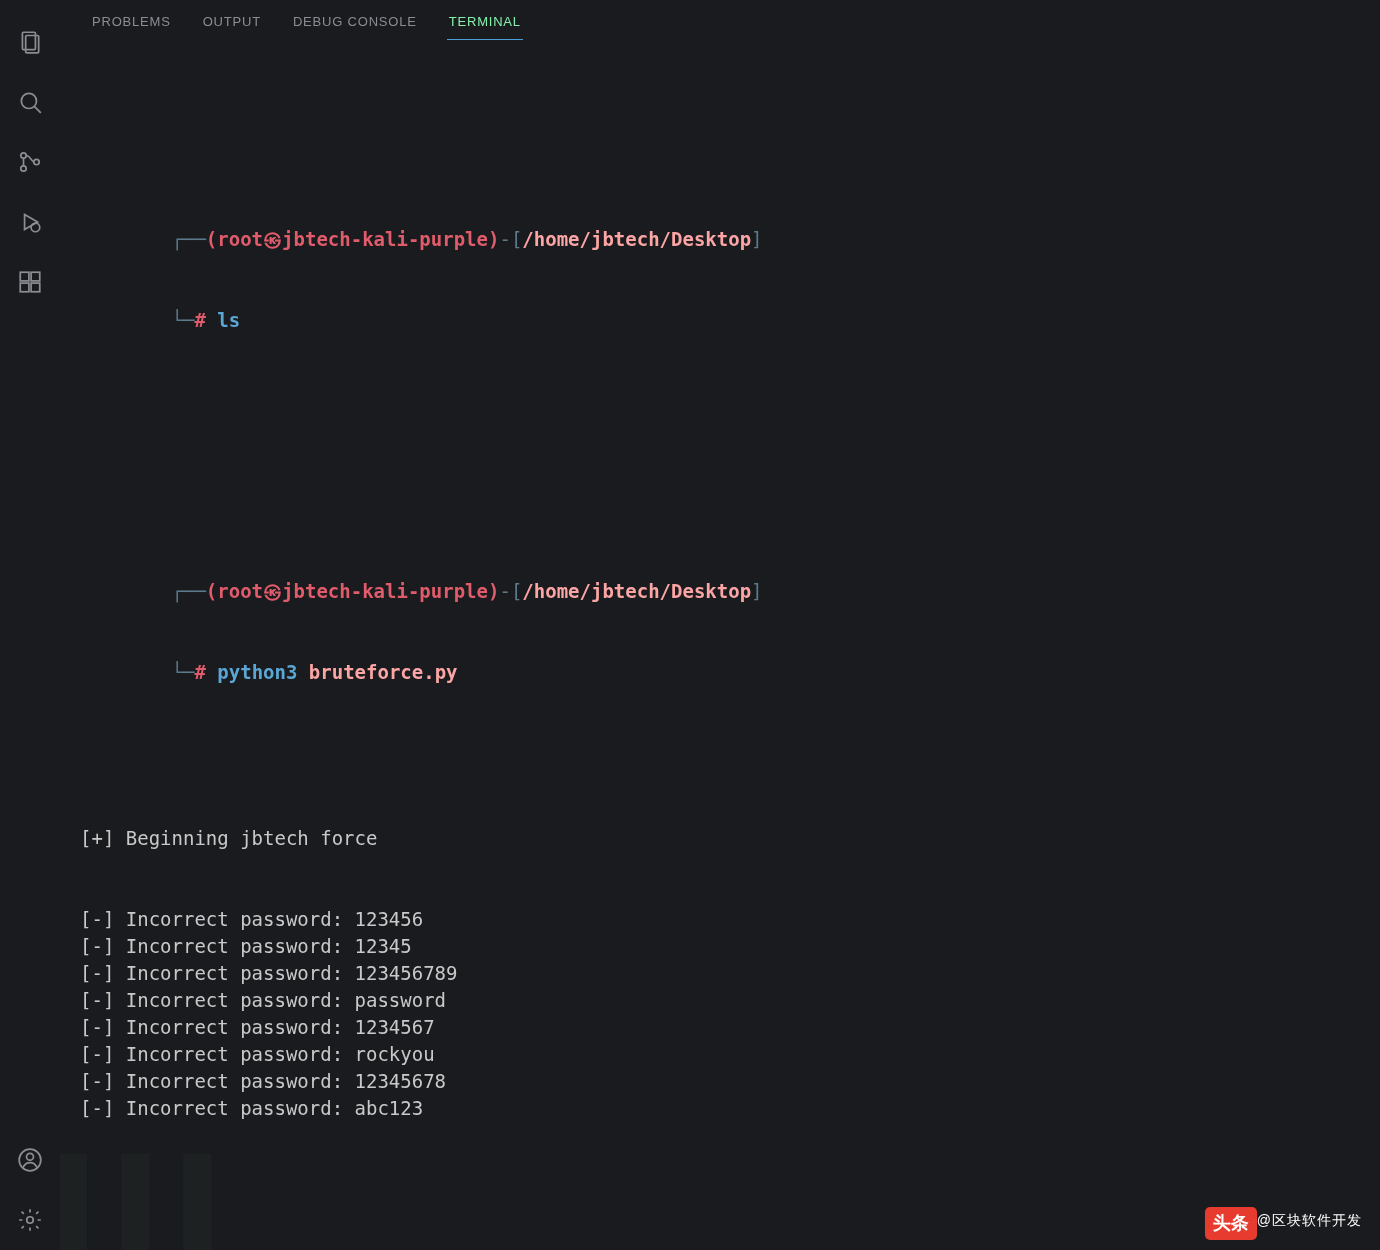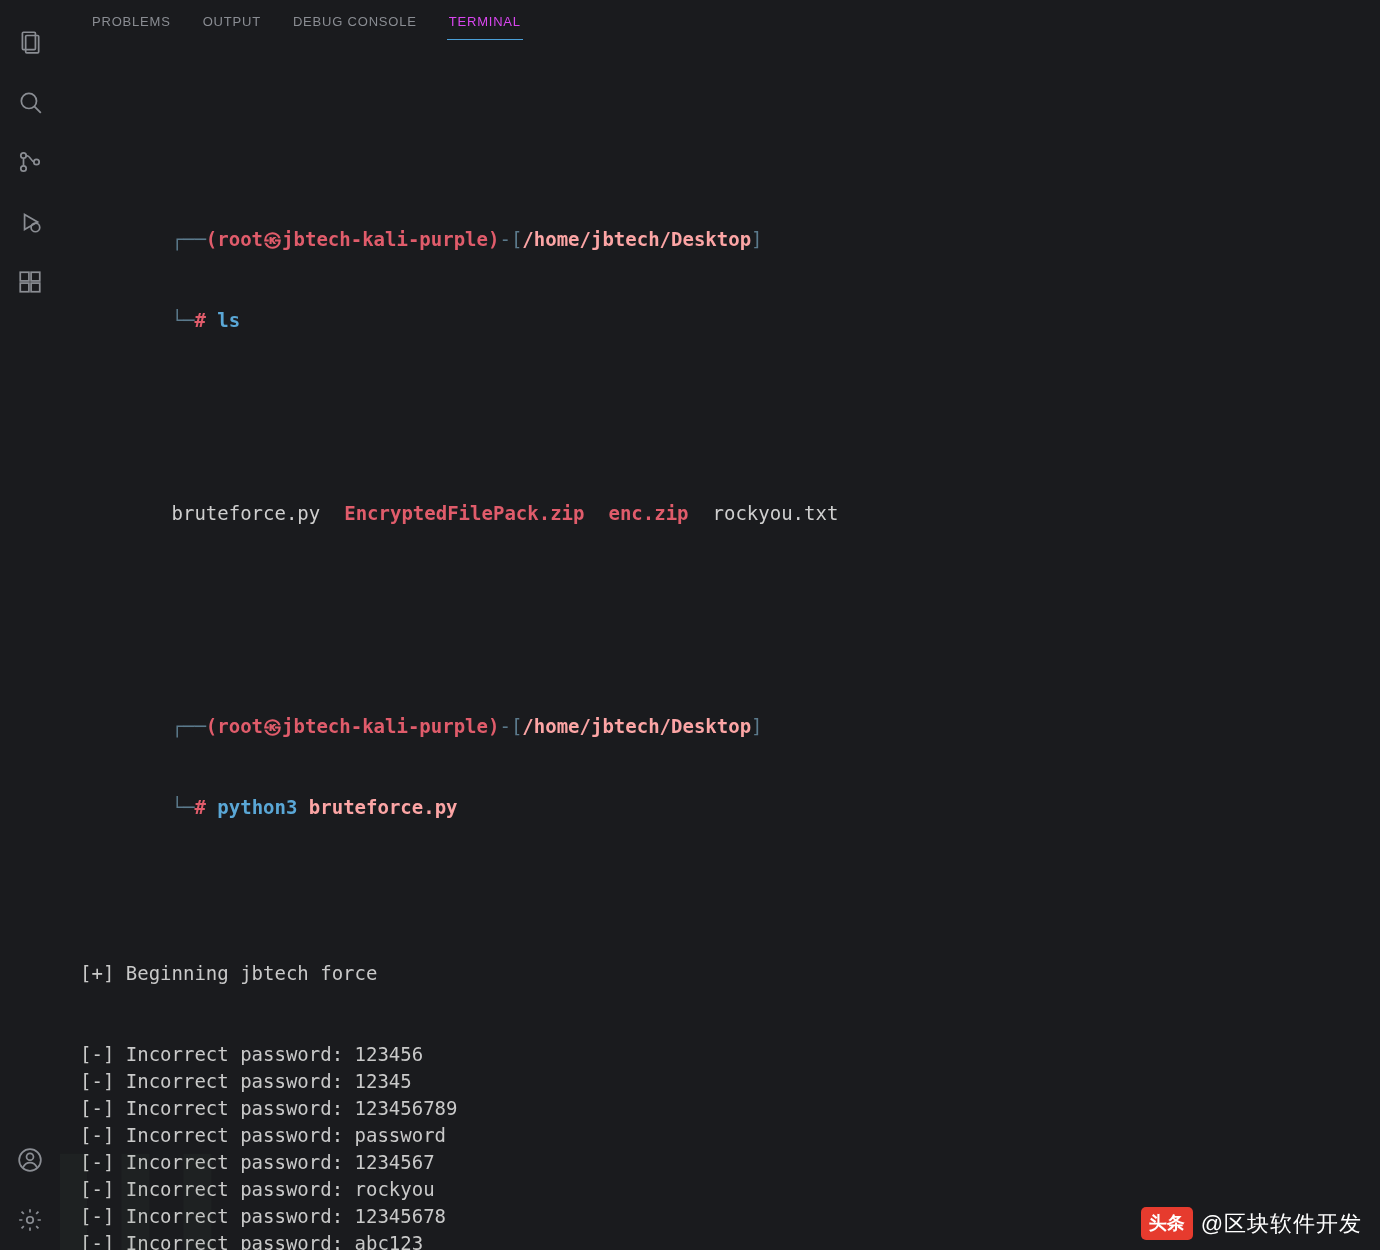--- a/index.html
+++ b/index.html
@@ -53,21 +53,21 @@
     letter-spacing: 0.8px;
     color: #8a8d93;
   }
   .panel-tab {
     padding: 4px 2px 10px 2px;
     cursor: pointer;
     text-transform: uppercase;
     text-align: center;
   }
   .panel-tab.active {
-    color: #d946ef;
+    color: #86efac;
     border-bottom: 1.5px solid #4b9fd6;
   }
   .terminal-area {
     flex: 1;
     padding: 24px 20px 0 20px;
     font-size: 19px;
     line-height: 27px;
     white-space: pre;
     overflow: hidden;
     position: relative;
@@ -85,35 +85,34 @@
   .ls-files .f4 { color: #cfcfcf; }
   .prompt-block { margin-bottom: 4px; }
   .prompt-block2 { margin-top: 24px; margin-bottom: 4px; }
 
   
   .watermark {
     position: absolute;
     right: 18px;
     bottom: 10px;
     display: flex;
-    align-items: center;
-    gap: 8px;
+    align-items: flex-start;
     font-family: -apple-system, "Segoe UI", sans-serif;
     color: #fff;
   }
   .watermark .wm-badge {
     background: #e63b2e;
     color: #fff;
     font-size: 18px;
     padding: 3px 8px;
     border-radius: 5px;
     font-weight: 600;
   }
   .watermark .wm-text {
-    font-size: 22px;
+    font-size: 14px;
     letter-spacing: 1px;
   }
 
   
   .bg-mark {
     position: absolute;
     left: 0;
     bottom: 30px;
     color: rgba(90,120,90,0.08);
     font-size: 90px;
@@ -192,23 +191,20 @@
       <div class="bg-mark">▌▌▌</div>
 
       
       <div class="prompt-block">
         <span class="c-dim">┌──</span><span class="c-red">(</span><span class="c-red">root</span><span class="c-red">㉿</span><span class="c-red">jbtech-kali-purple</span><span class="c-red">)</span><span class="c-dim">-</span><span class="c-dim">[</span><span class="c-white">/home/jbtech/Desktop</span><span class="c-dim">]</span>
         <br>
         <span class="c-dim">└─</span><span class="c-red">#</span> <span class="c-blue2">ls</span>
       </div>
 
       
-      <div class="term-line ls-files">
-        <span class="f1">bruteforce.py</span><span class="f2">EncryptedFilePack.zip</span><span class="f3">enc.zip</span><span class="f4">rockyou.txt</span>
-      </div>
 
       
       <div class="prompt-block2">
         <span class="c-dim">┌──</span><span class="c-red">(</span><span class="c-red">root</span><span class="c-red">㉿</span><span class="c-red">jbtech-kali-purple</span><span class="c-red">)</span><span class="c-dim">-</span><span class="c-dim">[</span><span class="c-white">/home/jbtech/Desktop</span><span class="c-dim">]</span>
         <br>
         <span class="c-dim">└─</span><span class="c-red">#</span> <span class="c-blue2">python3</span> <span class="c-white">bruteforce.py</span>
       </div>
 
       
       <div class="term-line c-out">[+] Beginning jbtech force</div>

